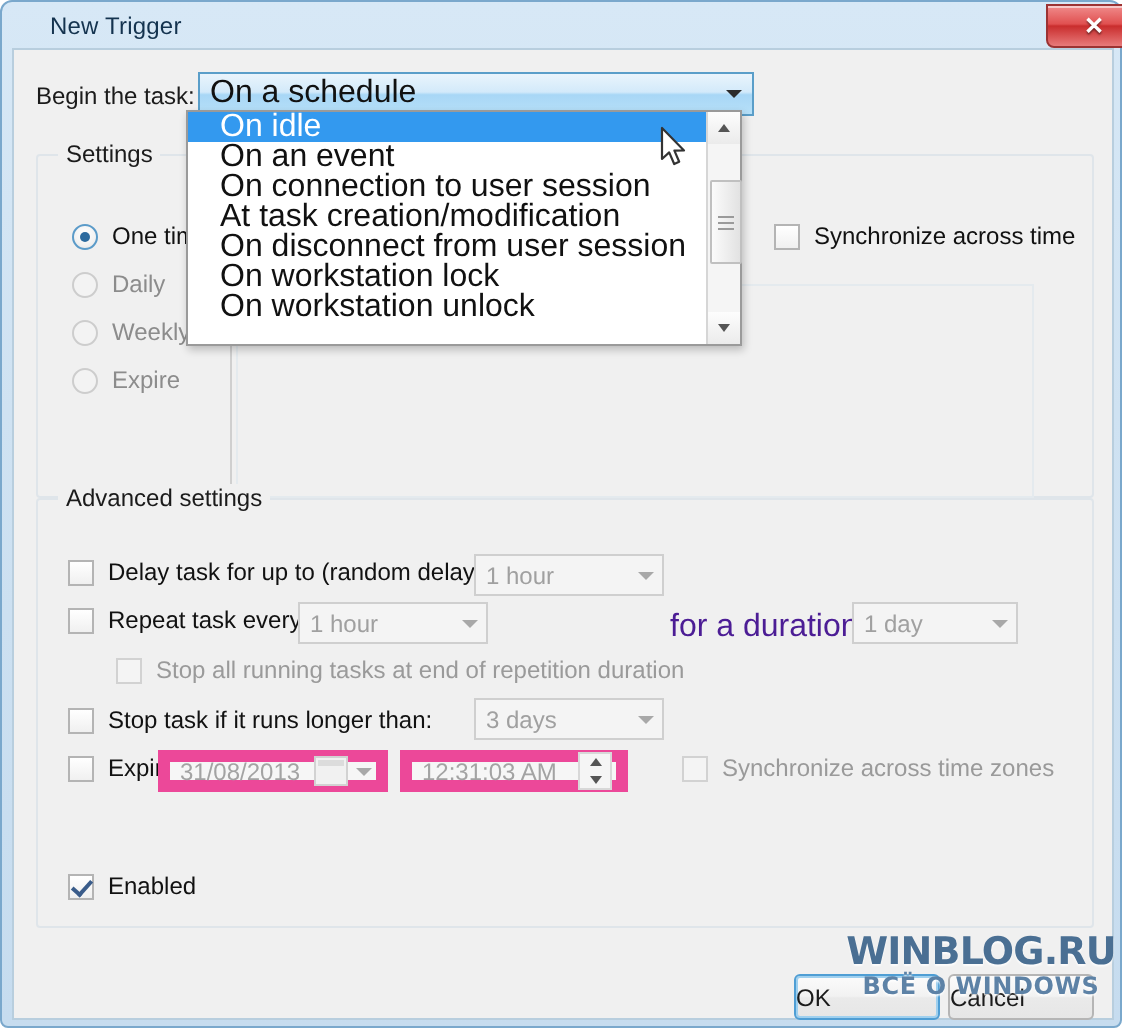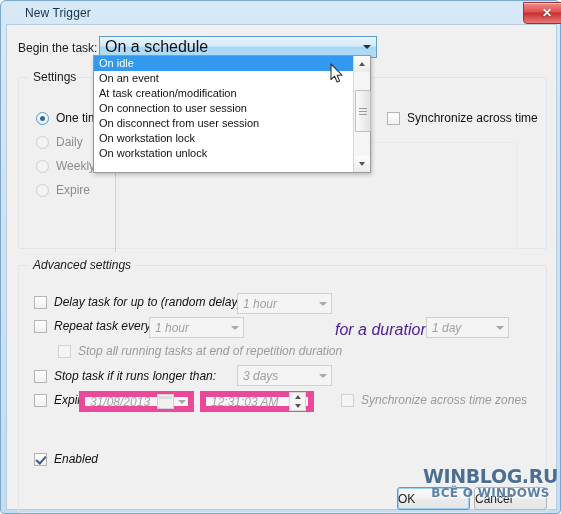--- a/index.html
+++ b/index.html
@@ -121,23 +121,23 @@
     z-index: 60;
   }
   .dd-items {
     position: absolute;
     left: 0; top: 0;
     width: 260px;
   }
   .dd-item {
     height: 15px;
     line-height: 15px;
-    font-size: 11px;
+    font-size: 16px;
     color: #111;
-    padding-left: 5px;
+    padding-left: 16px;
     white-space: nowrap;
     cursor: default;
   }
   .dd-item.sel {
     background: #3399ef;
     color: #ffffff;
   }
   .dd-scroll {
     position: absolute;
     right: 0; top: 0;
@@ -187,21 +187,21 @@
   }
   .group-title {
     position: absolute;
     top: -8px; left: 10px;
     background: #f0f0f0;
     padding: 0 4px;
     font-size: 12px;
     color: #1b1b1b;
   }
   #settings-group { left: 11px; top: 52px; width: 529px; height: 172px; }
-  #advanced-group { left: 11px; top: 240px; width: 529px; height: 248px; font-style: italic; }
+  #advanced-group { left: 11px; top: 224px; width: 529px; height: 215px; }
 
   .inner-panel {
     position: absolute;
     left: 99px; top: 64px;
     width: 399px; height: 107px;
     box-sizing: border-box;
     border: 1px solid #e4eaee;
     background: #f0f0f0;
   }
   .inner-divider {
@@ -524,22 +524,22 @@
     <div class="btn" style="left:467px; top:462px;">
       <span>Cancel</span>
     </div>
 
   </div>
 
   <div class="dropdown">
     <div class="dd-items">
       <div class="dd-item sel">On idle</div>
       <div class="dd-item">On an event</div>
+      <div class="dd-item">On connection to user session</div>
       <div class="dd-item">At task creation/modification</div>
-      <div class="dd-item">On connection to user session</div>
       <div class="dd-item">On disconnect from user session</div>
       <div class="dd-item">On workstation lock</div>
       <div class="dd-item">On workstation unlock</div>
     </div>
     <div class="dd-scroll">
       <div class="dd-sb-btn">
           <i class="tri-up"></i>
         </div>
       <div class="dd-sb-track"></div>
       <div class="dd-sb-thumb">

